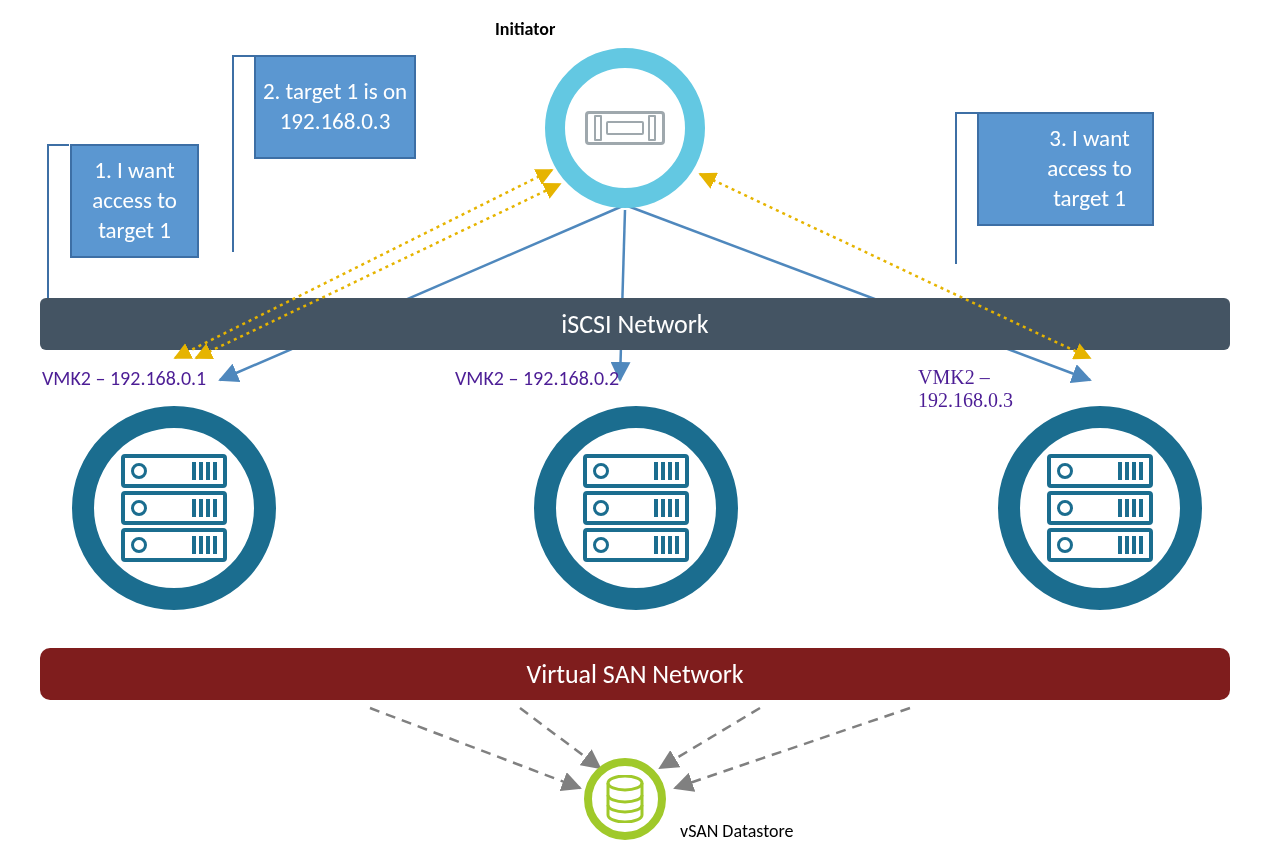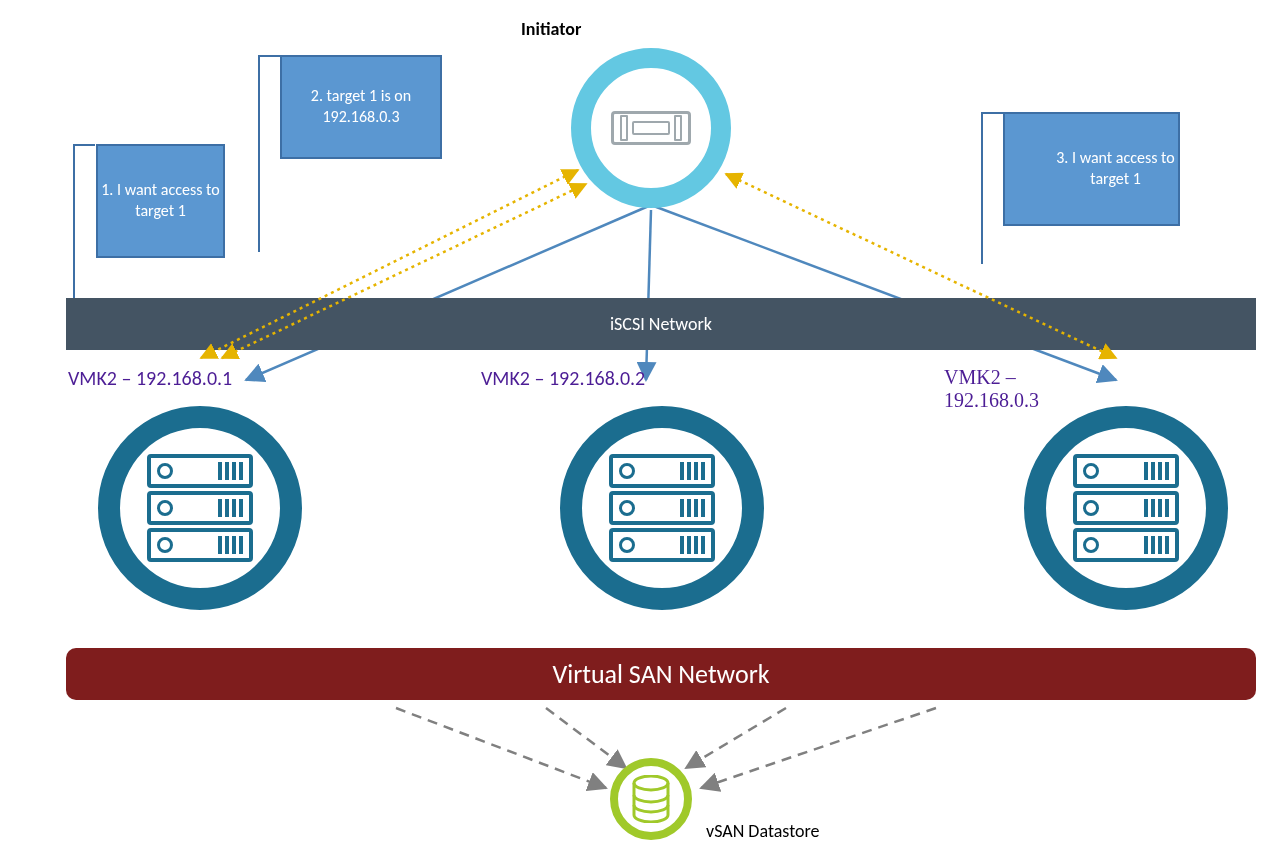--- a/index.html
+++ b/index.html
@@ -1,29 +1,29 @@
 <!DOCTYPE html>
 <html><head>
 <meta charset="utf-8">
 <style>
   html,body{margin:0;padding:0;width:1270px;height:860px;background:#fff;font-family:"Segoe UI",Calibri,Arial,sans-serif;}
-  .stage{position:relative;width:1080px;height:860px;margin-left:26px;}
+  .stage{position:relative;width:1080px;height:860px;}
   svg.lines-behind{position:absolute;inset:0;width:1270px;height:860px;z-index:0;}
   svg.lines-front{position:absolute;inset:0;width:1270px;height:860px;z-index:5;pointer-events:none;}
 
   .initiator-label{position:absolute;left:495px;top:18px;font-weight:600;font-size:18px;color:#000;}
   .initiator{position:absolute;left:545px;top:48px;width:160px;height:160px;border-radius:50%;border:20px solid #63c8e2;background:#fff;display:flex;align-items:center;justify-content:center;box-sizing:border-box;}
   .initiator-inner{width:80px;height:34px;border:3px solid #9fa8ad;border-radius:4px;display:flex;align-items:center;gap:4px;padding:0 6px;box-sizing:border-box;}
   .initiator-inner .dot{width:4px;height:22px;border:2px solid #9fa8ad;border-radius:1px;}
   .initiator-inner .bar{flex:1;height:10px;border:2px solid #9fa8ad;border-radius:2px;}
 
-  .callout{position:absolute;background:#5b97d1;color:#fff;border:2px solid #3d6fa5;font-size:16px;text-align:center;display:flex;align-items:center;justify-content:center;line-height:1.3;}
+  .callout{position:absolute;background:#5b97d1;color:#fff;border:2px solid #3d6fa5;font-size:23px;text-align:center;display:flex;align-items:center;justify-content:center;line-height:1.3;}
   .callout-stem{position:absolute;border:2px solid #3d6fa5;border-right:none;width:20px;}
 
-  .iscsi-bar{position:absolute;left:40px;top:298px;width:1190px;height:52px;background:#445463;border-radius:0;color:#fff;font-size:18px;display:flex;align-items:center;justify-content:center;}
+  .iscsi-bar{position:absolute;left:40px;top:298px;width:1190px;height:52px;background:#445463;border-radius:6px;color:#fff;font-size:26px;display:flex;align-items:center;justify-content:center;}
   .vsan-bar{position:absolute;left:40px;top:648px;width:1190px;height:52px;background:#7f1d1d;border-radius:10px;color:#fff;font-size:26px;display:flex;align-items:center;justify-content:center;}
 
   .vmk-label{position:absolute;top:366px;font-size:20px;color:#4c1d95;}
   .server{position:absolute;top:406px;width:204px;height:204px;border-radius:50%;border:22px solid #1b6d8f;background:#fff;display:flex;align-items:center;justify-content:center;box-sizing:border-box;}
   .server-stack{display:flex;flex-direction:column;gap:3px;}
   .server-row{width:106px;height:34px;border:4px solid #1b6d8f;border-radius:4px;display:flex;align-items:center;justify-content:space-between;padding:0 6px;box-sizing:border-box;}
   .server-row .led{width:10px;height:10px;border:3px solid #1b6d8f;border-radius:50%;}
   .server-row .vents{display:flex;gap:3px;}
   .server-row .vents span{width:4px;height:18px;background:#1b6d8f;}
 

